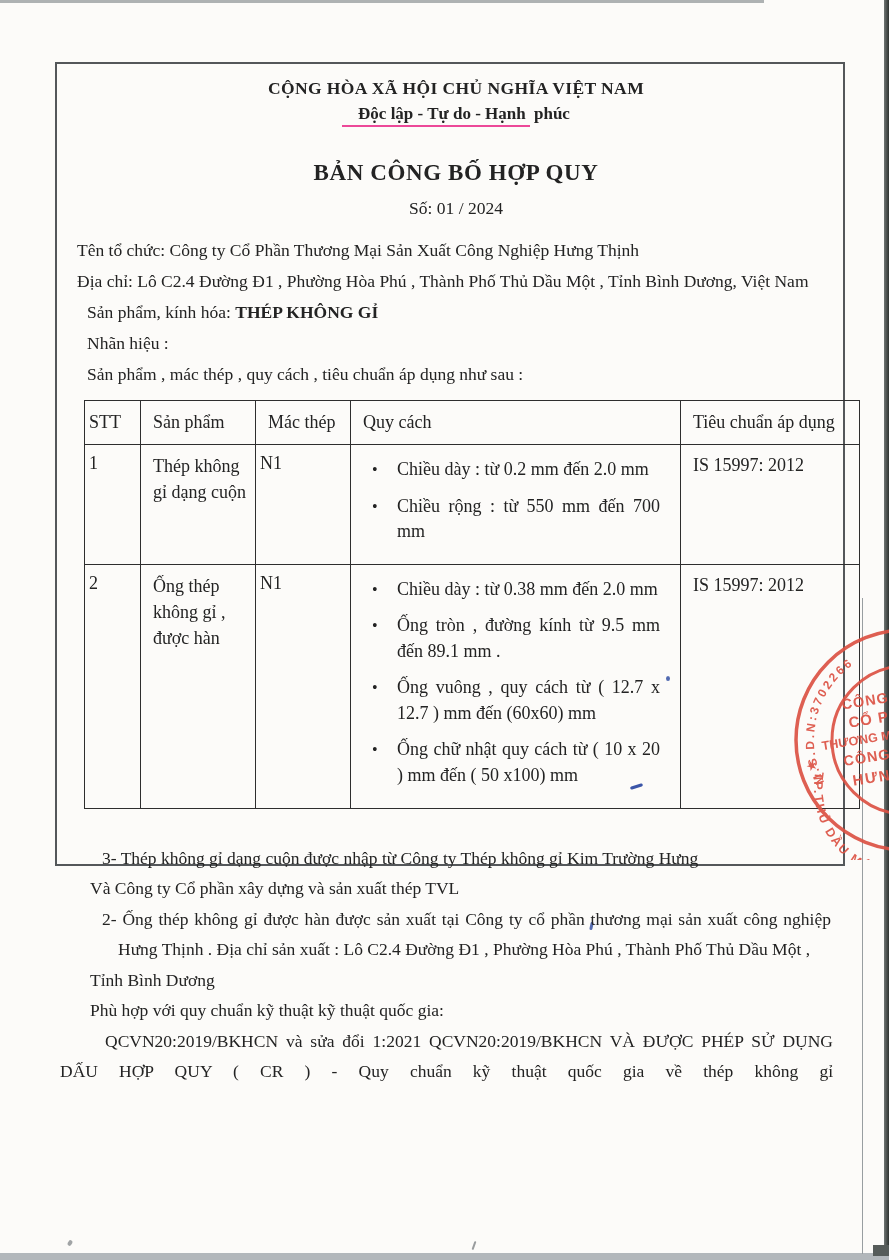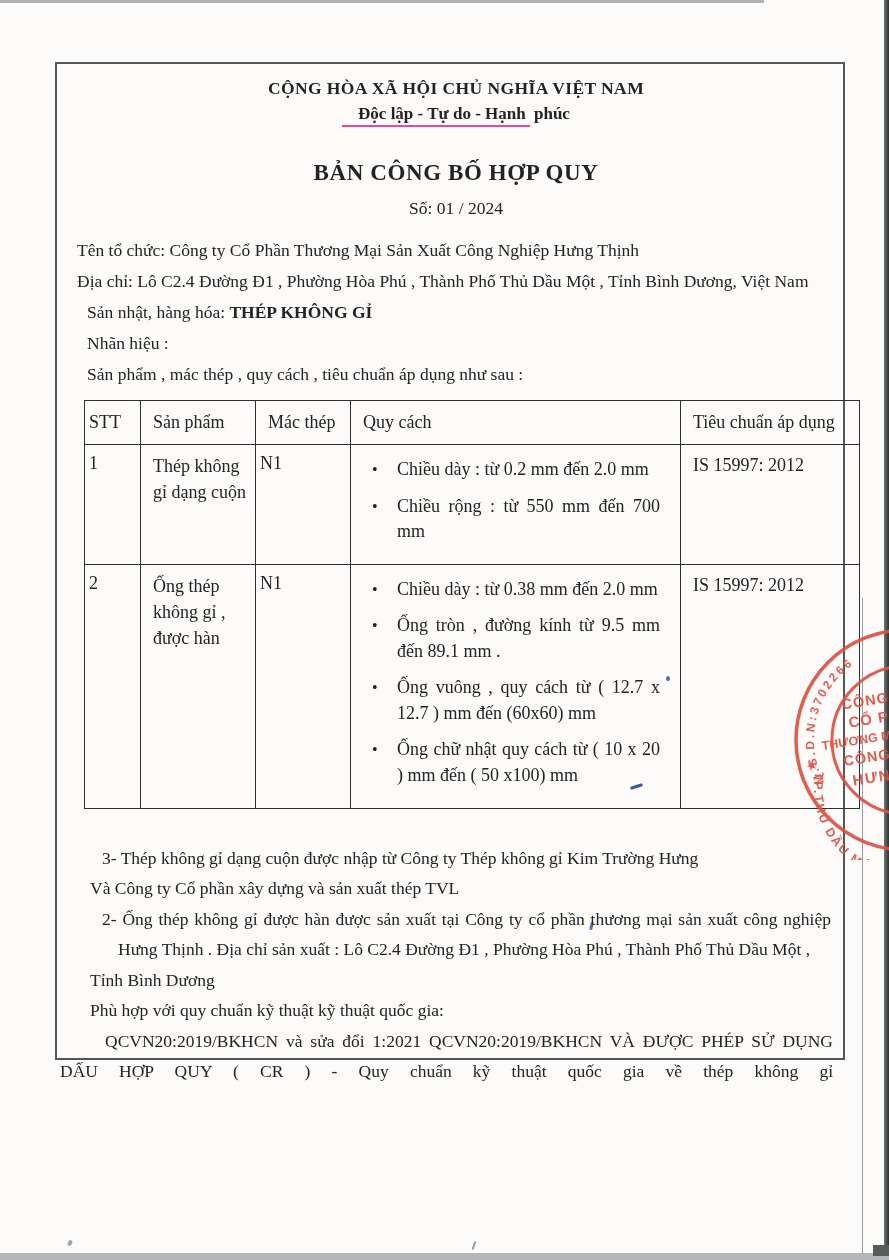--- a/index.html
+++ b/index.html
@@ -19,21 +19,21 @@
   .seam-line{position:absolute;left:862px;top:598px;width:1px;height:656px;background:#989ea1;}
   .ink{position:absolute;border-radius:2px;}
   .ink-dash{left:630px;top:785px;width:13px;height:3px;background:#3b55a8;transform:rotate(-18deg);}
   .ink-dot{left:666px;top:676px;width:4px;height:5px;background:#3350a5;border-radius:50%;opacity:.85;}
   .ink-tick{left:590px;top:922px;width:3px;height:8px;background:#2d4aa0;transform:rotate(12deg);opacity:.8;}
   .pen-a{left:68px;top:1240px;width:4px;height:6px;background:#7b7f83;transform:rotate(30deg);opacity:.7;}
   .pen-b{left:473px;top:1241px;width:2px;height:9px;background:#6f7478;transform:rotate(20deg);opacity:.7;}
 
   
   .doc-border{
-    position:absolute;left:55px;top:62px;width:790px;height:998px;
+    position:absolute;left:55px;top:62px;width:790px;height:804px;
     border:2px solid #54575a;box-sizing:border-box;
     background:transparent;
   }
   .doc-inner{position:relative;padding:13px 8px 0 20px;box-sizing:border-box;height:100%;}
 
   .center{text-align:center;}
   .hdr-national{font-size:17.5px;font-weight:bold;letter-spacing:.4px;line-height:22px;margin:0;}
   .hdr-motto{font-size:17px;font-weight:bold;line-height:24px;margin:3px 0 0 0;}
   .motto-underlined{border-bottom:2px solid #ec4899;padding:0 4px 2px 16px;}
   .doc-title{font-size:23px;font-weight:bold;letter-spacing:.6px;line-height:28px;margin:33px 0 0 0;}
@@ -109,21 +109,21 @@
 
       <p class="center hdr-national">CỘNG HÒA XÃ HỘI CHỦ NGHĨA VIỆT NAM</p>
       <p class="center hdr-motto"><span class="motto-underlined">Độc lập - Tự do - Hạnh</span><span> phúc</span></p>
 
       <p class="center doc-title">BẢN CÔNG BỐ HỢP QUY</p>
       <p class="center doc-number">Số: 01 / 2024</p>
 
       <div class="info">
         <p>Tên tổ chức: Công ty Cổ Phần Thương Mại Sản Xuất Công Nghiệp Hưng Thịnh</p>
         <p>Địa chỉ: Lô C2.4 Đường Đ1 , Phường Hòa Phú , Thành Phố Thủ Dầu Một , Tỉnh Bình Dương, Việt Nam</p>
-        <p class="indent10"><span>Sản nhật, hàng hóa: </span><span class="bold">THÉP KHÔNG GỈ</span></p>
+        <p class="indent10"><span>Sản phẩm, kính hóa: </span><span class="bold">THÉP KHÔNG GỈ</span></p>
         <p class="indent10">Nhãn hiệu :</p>
         <p class="indent10">Sản phẩm , mác thép , quy cách , tiêu chuẩn áp dụng như sau :</p>
       </div>
 
       <table class="spec">
         <colgroup>
             <col class="c-stt">
             <col class="c-sp">
             <col class="c-mt">
             <col class="c-qc">

